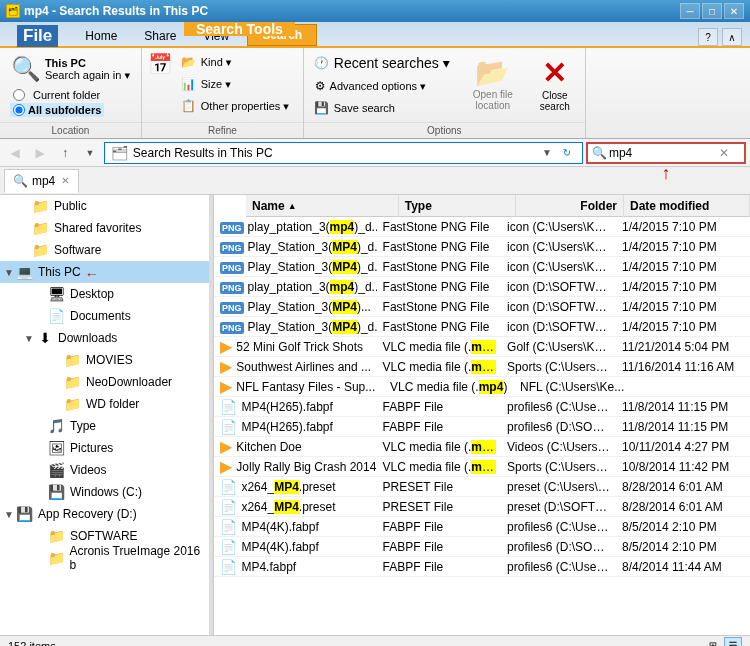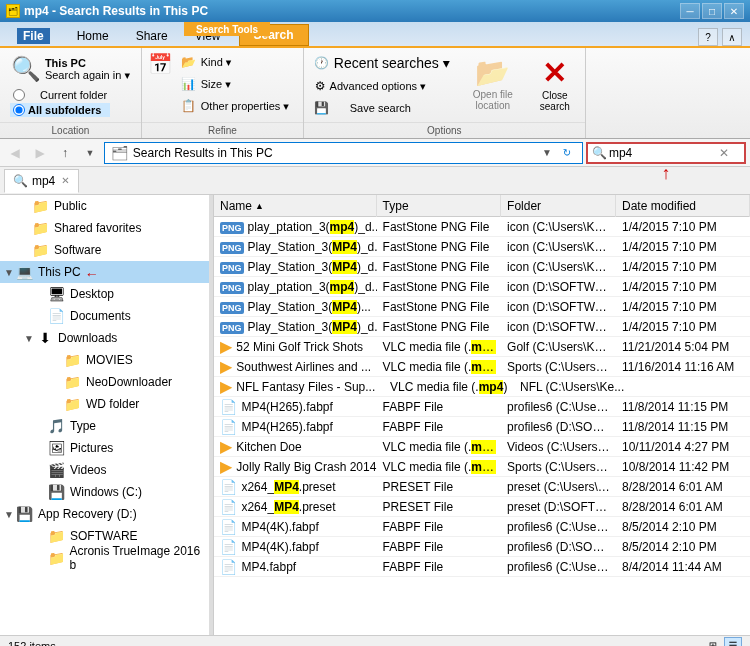--- a/index.html
+++ b/index.html
@@ -208,36 +208,37 @@
       background: white;
     }
     .file-list-header {
       display: flex;
       align-items: center;
       background: #f0f0f0;
       border-bottom: 1px solid #ccc;
       height: 22px;
       padding: 0;
       font-size: 12px;
-      font-weight: 400;
+      font-weight: 700;
       position: sticky;
       top: 0;
       z-index: 2;
+      margin-left: 32px;
     }
     .col-header {
       padding: 2px 6px;
       border-right: 1px solid #ddd;
       cursor: pointer;
       display: flex;
       align-items: center;
       height: 22px;
     }
     .col-name { width: 170px; }
     .col-type { width: 130px; }
-    .col-folder { width: 120px; }
+    .col-folder { width: 120px; justify-content: flex-end; }
     .col-date { width: 140px; }
     .col-sort-arrow { font-size: 9px; margin-left: 3px; }
 
     .file-row {
       display: flex;
       align-items: center;
       height: 20px;
       border-bottom: 1px solid #f0f0f0;
       cursor: pointer;
       font-size: 12px;
@@ -312,25 +313,25 @@
   </div>
   <div class="title-bar-controls">
     <div class="title-btn">─</div>
     <div class="title-btn">□</div>
     <div class="title-btn close">✕</div>
   </div>
 </div>
 
 <div style="background: linear-gradient(to bottom, #c8ddf0, #dce8f5); display:flex; align-items: flex-end; height: 26px; padding: 0 4px; border-bottom: 2px solid #f5a623; position: relative;">
 
-  <div style="position: absolute; top: 0; left: 184px; background: #f5a623; color: white; font-size: 10px; font-weight: bold; padding: 1px 12px; height: 14px; display: flex; align-items: center;">
+  <div style="position: absolute; top: 0; left: 184px; background: #f5a623; color: white; font-size: 14px; font-weight: bold; padding: 1px 12px; height: 14px; display: flex; align-items: center;">
     <span>Search Tools</span>
   </div>
   <div class="ribbon-tab">
-    <span style="background: #2b6cb0; color: white; padding: 1px 6px; font-size: 12px; font-weight: bold;">File</span>
+    <span style="background: #2b6cb0; color: white; padding: 1px 6px; font-size: 17px; font-weight: bold;">File</span>
   </div>
   <div class="ribbon-tab">
       <span>Home</span>
     </div>
   <div class="ribbon-tab">
       <span>Share</span>
     </div>
   <div class="ribbon-tab">
       <span>View</span>
     </div>
@@ -352,21 +353,21 @@
           <span style="font-size: 24px; color: #4488cc;">🔍</span>
           <div style="display: flex; flex-direction: column; margin-left: 4px;">
             <span style="font-size: 11px; font-weight: bold;">This PC</span>
             <div style="display: flex; align-items: center;">
               <span style="font-size: 11px;">Search again in ▾</span>
             </div>
           </div>
         </div>
       </div>
       <div style="display: flex; flex-direction: column; gap: 1px; margin-left: 4px;">
-        <div style="display: flex; align-items: center; gap: 15px; padding: 1px 3px; cursor: pointer;">
+        <div style="display: flex; align-items: center; gap: 8px; padding: 1px 3px; cursor: pointer;">
           <input type="radio" style="width: 12px; height: 12px;">
           <span style="font-size: 11px;">Current folder</span>
         </div>
         <div style="display: flex; align-items: center; gap: 3px; padding: 1px 3px; cursor: pointer; background: #cce8ff;">
           <input type="radio" checked="" style="width: 12px; height: 12px;">
           <span style="font-size: 11px; font-weight: bold;">All subfolders</span>
         </div>
       </div>
     </div>
     <div class="ribbon-section-label">Location</div>
@@ -401,21 +402,21 @@
         <div class="ribbon-small-btn">
           <span style="font-size: 12px;">🕐</span>
           <span style="font-size: 14px;">Recent searches ▾</span>
         </div>
         <div class="ribbon-small-btn">
           <span style="font-size: 12px;">⚙</span>
           <span style="font-size: 11px;">Advanced options ▾</span>
         </div>
         <div class="ribbon-small-btn">
           <span style="font-size: 12px;">💾</span>
-          <span style="font-size: 11px; margin-left: 16px;">Save search</span>
+          <span style="font-size: 11px;">Save search</span>
         </div>
       </div>
       <div style="display: flex; flex-direction: column; align-items: center; gap: 2px; margin-left: 4px;">
         <div class="ribbon-large-btn" style="opacity: 0.5;">
           <div class="ribbon-large-icon">📂</div>
           <div class="ribbon-large-label">Open file<br>location</div>
         </div>
       </div>
       <div style="display: flex; flex-direction: column; align-items: center; gap: 2px; margin-left: 4px;">
         <div class="close-search-btn">

